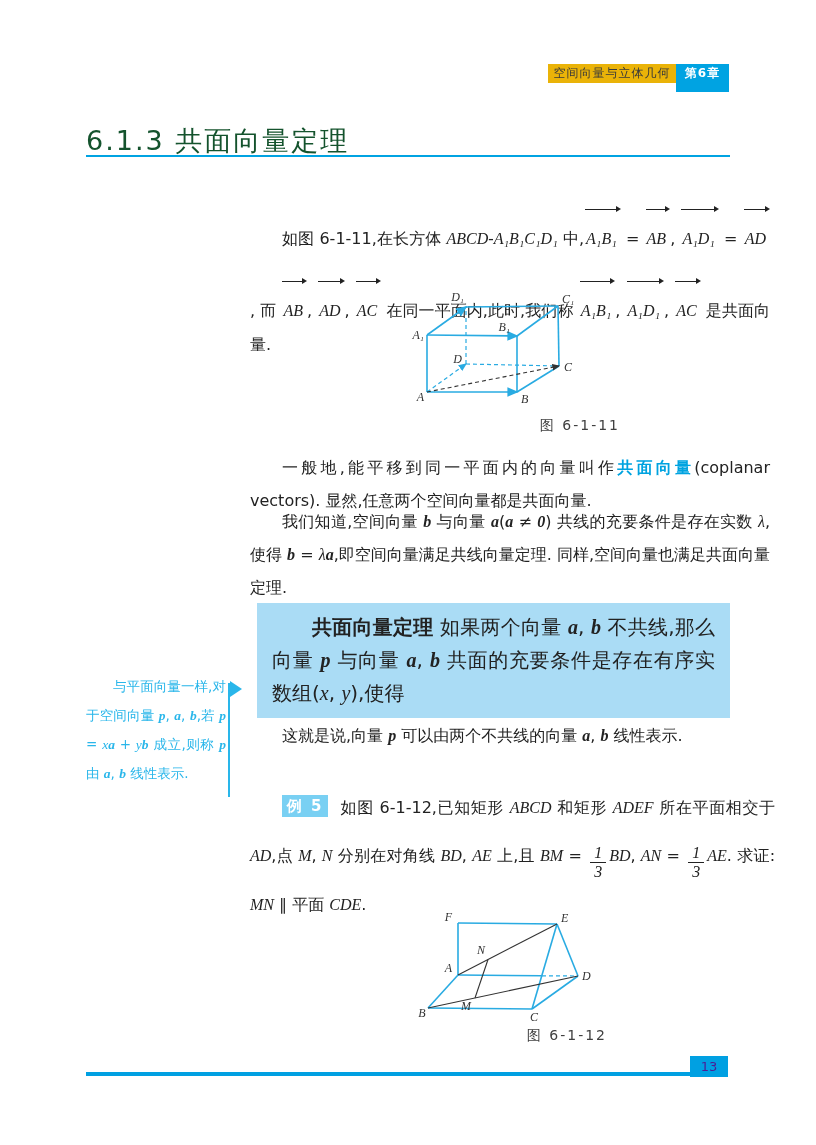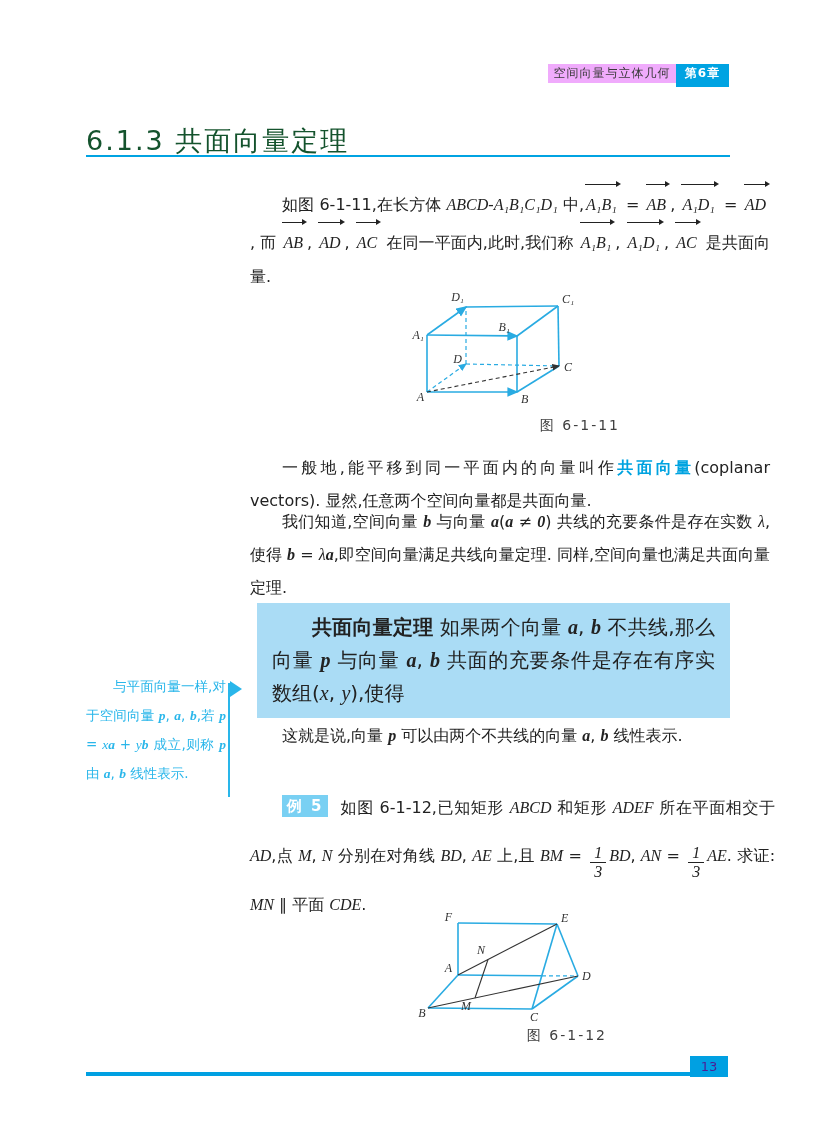--- a/index.html
+++ b/index.html
@@ -1,41 +1,41 @@
 <!DOCTYPE html>
 <html><head>
 <meta charset="utf-8">
 <style>
   html,body{margin:0;padding:0;background:#fff;}
   #page{position:relative;width:816px;height:1145px;background:#ffffff;overflow:hidden;
         font-family:"DejaVu Sans","Liberation Sans",sans-serif;color:#222;}
   .abs{position:absolute;}
 
   
-  .hdr-subject{left:548px;top:64px;width:128px;height:19px;background:#f0abfc;
+  .hdr-subject{left:548px;top:64px;width:128px;height:19px;background:#eab308;
     font-size:12px;color:#3a3a3a;text-align:center;line-height:19px;letter-spacing:1px;}
-  .hdr-chapter{left:676px;top:64px;width:53px;height:23px;background:#00a3e2;color:#fff;
+  .hdr-chapter{left:676px;top:64px;width:53px;height:28px;background:#00a3e2;color:#fff;
     font-size:12px;font-weight:bold;text-align:center;line-height:19px;letter-spacing:1px;}
 
   
   .sec-title{left:86px;top:123px;font-size:27px;font-weight:normal;color:#14532d;letter-spacing:2px;}
   .sec-underline{left:86px;top:155px;width:644px;height:2px;background:#00a3e2;}
 
   
   .para{width:520px;left:250px;font-size:16px;line-height:34px;text-indent:2em;text-align:justify;}
   .p1{top:184px;}
   .p2{top:451px;line-height:33px;}
   .p3{top:505px;line-height:33px;}
   .p4{top:719px;line-height:33px;}
 
   .seg-i,.seg-b,.seg-v{font-family:"Liberation Serif","DejaVu Serif",serif;font-style:italic;}
   .seg-b{font-weight:bold;}
   .seg-c{color:#00a3e0;font-weight:bold;}
   .seg-bt{font-weight:bold;}
-  .seg-v{position:relative;display:inline-block;padding:4px 4px 0 2px;text-indent:0;}
+  .seg-v{position:relative;display:inline-block;padding:13px 4px 0 2px;text-indent:0;margin-top:25px;}
   .seg-v::before{content:'';position:absolute;left:1px;right:5px;top:0;border-top:1.4px solid #222;}
   .seg-v::after{content:'';position:absolute;right:0;top:-3px;width:0;height:0;
     border-left:5px solid #222;border-top:3px solid transparent;border-bottom:3px solid transparent;}
 
   .frac{display:inline-block;text-align:center;vertical-align:-1.0em;line-height:1.1;
     font-family:"Liberation Serif","DejaVu Serif",serif;font-style:italic;margin:0 3px;text-indent:0;}
   .frac .fn{display:block;border-bottom:1.2px solid #222;padding:0 4px;}
   .frac .fd{display:block;padding:0 4px;}
 
   

